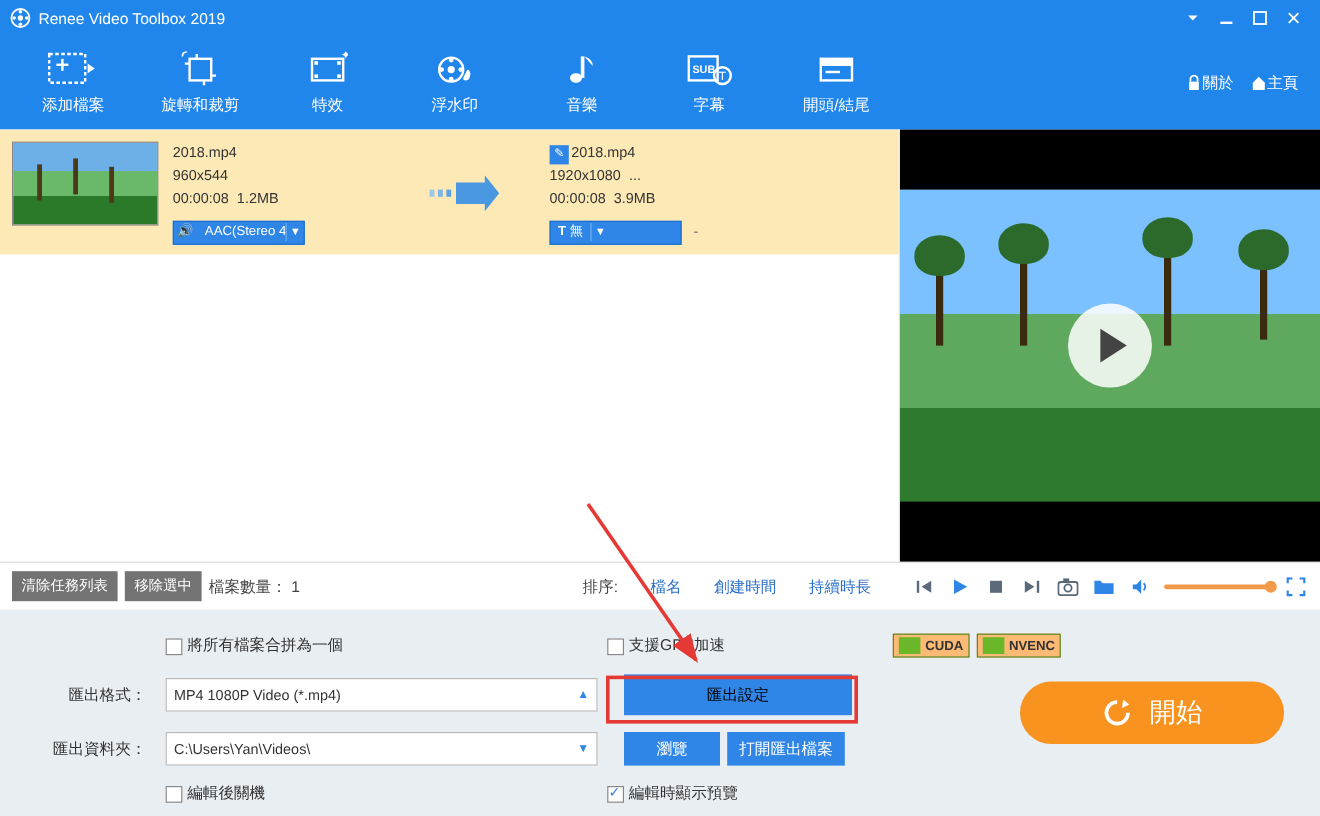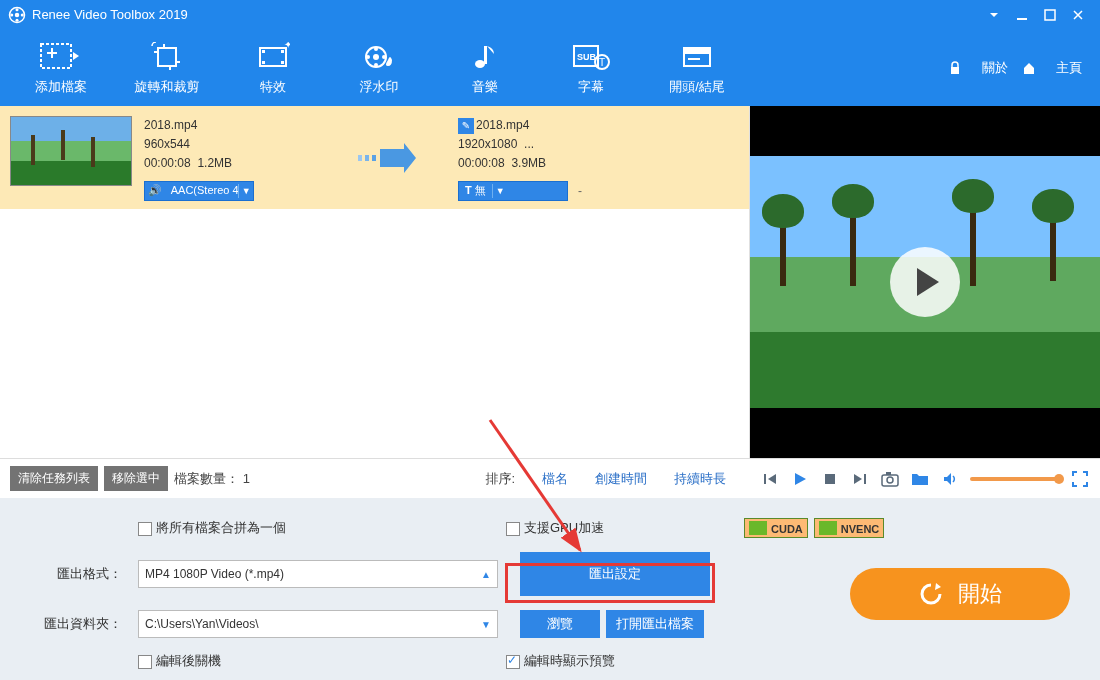--- a/index.html
+++ b/index.html
@@ -8,21 +8,21 @@
 .titlebar { height: 30px; background: #2186eb; color: #fff; display: flex; align-items: center; padding: 0 8px; font-size: 13px; }
 .titlebar .logo { width: 18px; height: 18px; margin-right: 6px; }
 .titlebar .spacer { flex: 1; }
 .titlebar .win-btn { width: 28px; height: 20px; display: flex; align-items: center; justify-content: center; cursor: pointer; }
 
 .toolbar { height: 78px; background: #2186eb; display: flex; align-items: center; padding: 0 8px; }
 .tool-item { width: 106px; display: flex; flex-direction: column; align-items: center; color: #fff; font-size: 13px; cursor: pointer; gap: 4px; }
 .tool-item .ico { height: 34px; display: flex; align-items: center; justify-content: center; }
 .toolbar .spacer { flex: 1; }
 .tb-right { display: flex; align-items: center; gap: 14px; color: #fff; font-size: 13px; padding-right: 10px; }
-.tb-right a { display: flex; align-items: center; gap: 20px; cursor: pointer; }
+.tb-right a { display: flex; align-items: center; gap: 0; cursor: pointer; }
 
 .workspace { display: flex; height: 360px; }
 .file-area { width: 750px; border-right: 1px solid #e0e0e0; background: #fff; overflow: auto; }
 .preview-area { flex: 1; background: #000; position: relative; display: flex; align-items: center; justify-content: center; }
 
 .file-row { background: #fde9b6; padding: 10px 10px 8px 10px; display: flex; gap: 12px; }
 .thumb { width: 122px; height: 70px; background: linear-gradient(#6db0e8 0 35%, #6ab86a 35% 65%, #2a7a2a 65% 100%); border: 1px solid #888; position: relative; }
 .thumb::before { content:""; position:absolute; left:20px; top:18px; width:4px; height:30px; background:#4a3a1a; box-shadow: 30px -5px 0 #4a3a1a, 60px 2px 0 #4a3a1a; }
 .meta { font-size: 12px; color: #333; line-height: 1.6; width: 170px; }
 .arrow-box { width: 120px; display: flex; align-items: center; justify-content: center; }
@@ -56,21 +56,21 @@
 .vol-line { flex:1; height:4px; background:#f2994a; border-radius:2px; position:relative; }
 .vol-line::after { content:""; position:absolute; right:-4px; top:-3px; width:10px; height:10px; background:#f2994a; border-radius:50%; }
 
 .bottom { flex:1; background: #e9eef3; padding: 20px 10px 10px 10px; position:relative; }
 .bottom-grid { display: grid; grid-template-columns: 120px 360px 230px 1fr; row-gap: 14px; column-gap: 8px; align-items: center; font-size: 13px; color: #333; }
 .chk { width: 14px; height: 14px; border: 1px solid #888; display: inline-block; vertical-align: middle; margin-right: 4px; background:#fff; position:relative;}
 .chk.ck::after { content:"✓"; position:absolute; left:0; top:-3px; font-size:12px; color:#2f86e6; }
 .label-r { text-align: right; padding-right: 8px; color:#333; }
 .cb { height: 28px; background: #fff; border: 1px solid #bbb; display: flex; align-items: center; padding: 0 6px; font-size: 12px; color: #333; justify-content: space-between; }
 .cb .ar { color:#2f86e6; font-size:10px; }
-.btn2 { background: #2f86e6; color: #ffffff; height: 44px; display: flex; align-items: center; justify-content: center; font-size: 13px; cursor: pointer; }
+.btn2 { background: #2f86e6; color: #000000; height: 34px; display: flex; align-items: center; justify-content: center; font-size: 13px; cursor: pointer; }
 .btn-outline { background:#2f86e6; color:#fff; height:28px; padding:0 10px; display:inline-flex; align-items:center; font-size:13px; cursor:pointer; }
 
 .hw-badges { display:flex; gap:6px; }
 .hw { border:1px solid #5a8a2a; background:#fdba74; padding:2px 4px; display:flex; align-items:flex-end; gap:4px; font-size:11px; font-weight:bold; font-family:monospace; }
 .hw .g { width:18px; height:14px; background:#6ab82a; }
 
 .start-btn { position:absolute; right:30px; bottom:60px; width:220px; height:52px; background:#f7931e; border-radius:26px; color:#fff; display:flex; align-items:center; justify-content:center; gap:14px; font-size:22px; cursor:pointer; }
 
 .red-arrow { position:absolute; pointer-events:none; }
 .red-box { position:absolute; border:3px solid #e53935; pointer-events:none; }

